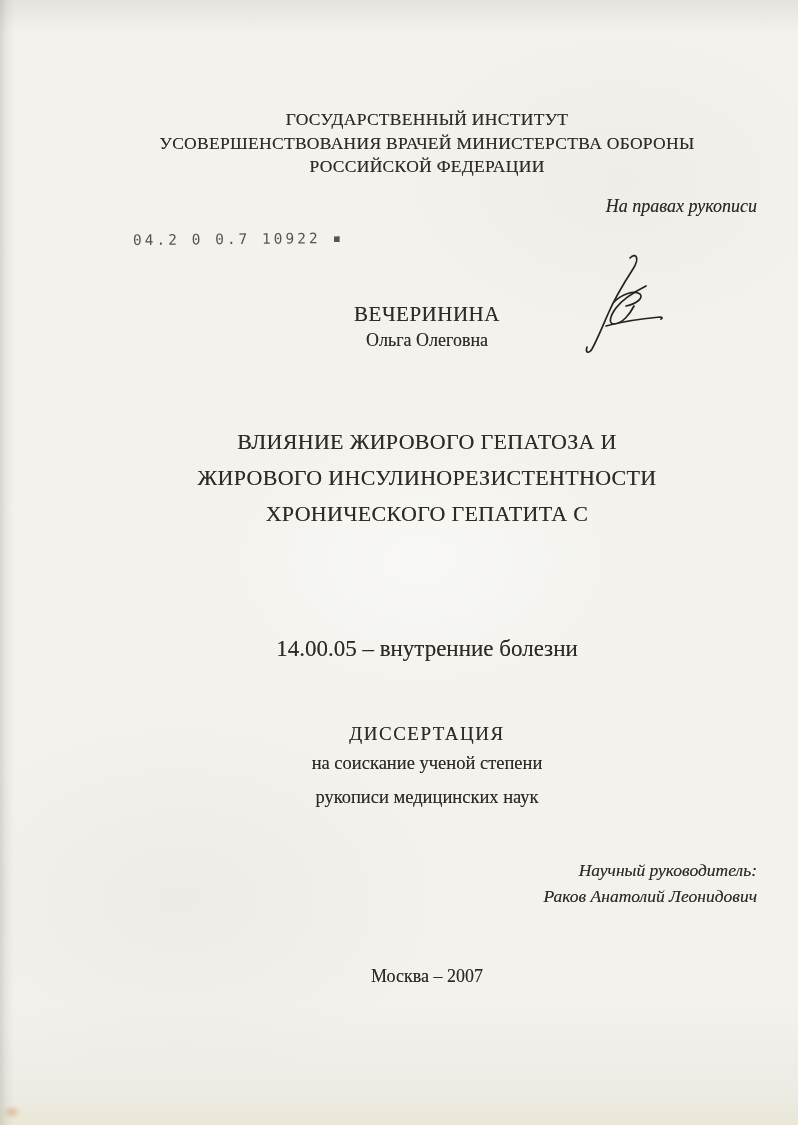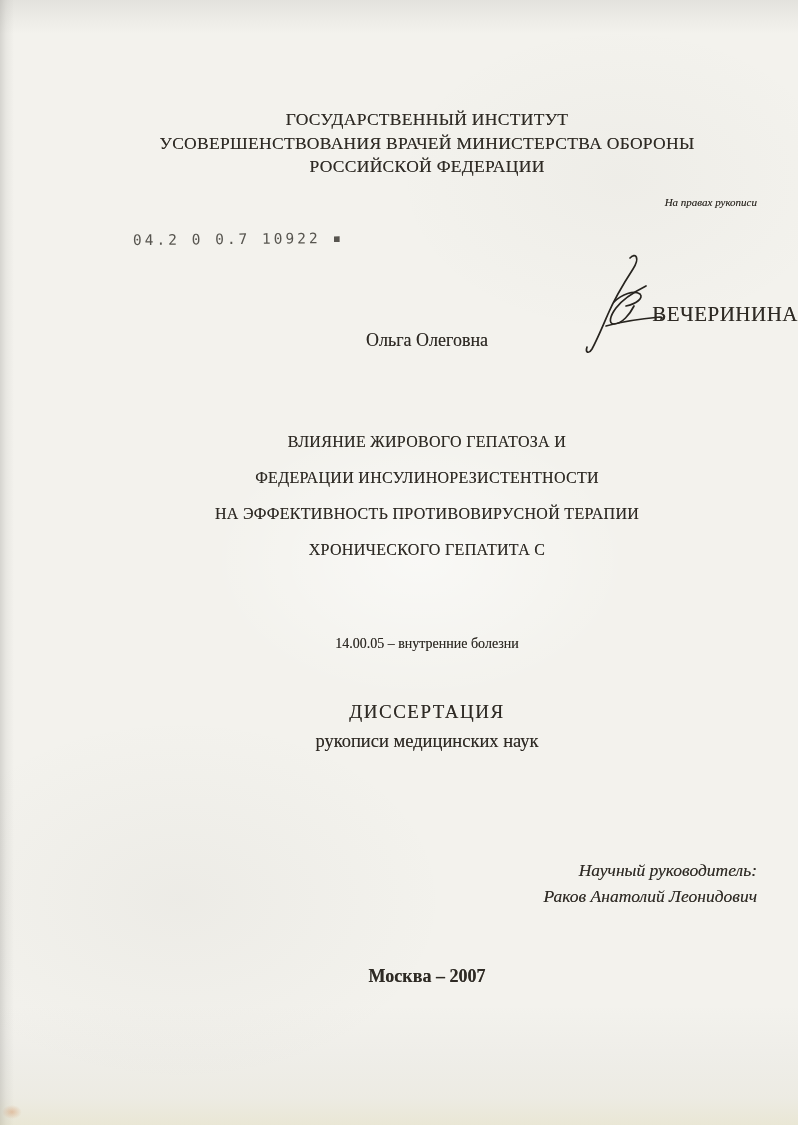--- a/index.html
+++ b/index.html
@@ -42,21 +42,21 @@
     line-height: 23.5px;
     letter-spacing: 0.3px;
     font-weight: 500;
   }
   .header-block span { display: block; }
   .manuscript-note {
     position: absolute;
     top: 196px;
     right: 41px;
     font-style: italic;
-    font-size: 11px;
+    font-size: 18px;
   }
   .stamp {
     position: absolute;
     left: 133px;
     top: 231px;
     font-family: "DejaVu Sans Mono", "Liberation Mono", monospace;
     font-size: 14.5px;
     letter-spacing: 3px;
     color: #47453f;
     transform: rotate(-0.6deg);
@@ -75,61 +75,61 @@
     stroke: #27241f;
     stroke-width: 1.7;
     stroke-linecap: round;
   }
   .author-block { top: 301px; }
   .author-surname {
     display: block;
     font-size: 21px;
     line-height: 27px;
     letter-spacing: 0.5px;
-    text-align: right;
   }
   .author-name {
     display: block;
     font-size: 18px;
     line-height: 25px;
   }
   .title-block {
     top: 424px;
-    font-size: 16px;
+    font-size: 22px;
     line-height: 36px;
     letter-spacing: 0.3px;
   }
   .title-block span { display: block; }
   .specialty-line {
     top: 636px;
-    font-size: 14px;
+    font-size: 23px;
   }
   .work-block { top: 700px; }
   .work-heading {
     display: block;
     font-size: 19px;
     line-height: 24px;
     letter-spacing: 1.5px;
+    margin-top: 22px;
   }
   .work-sub {
     display: block;
     font-size: 18.5px;
     line-height: 34px;
   }
   .work-sub:first-of-type { margin-top: 8px; }
   .supervisor-block {
     position: absolute;
     top: 858px;
     right: 41px;
     text-align: right;
     font-size: 17.5px;
     line-height: 25.5px;
   }
   .supervisor-block span { display: block; font-style: italic; }
-  .city-year { top: 966px; font-size: 18px; font-weight: bold; }
+  .city-year { top: 966px; font-size: 18px; }
   
   .ink { text-shadow: 0 0 0.45px rgba(46,42,36,0.55); }
 </style>
 </head>
 <body>
 
 <div class="scan-page">
 
   <div class="col-center header-block ink">
     <span>ГОСУДАРСТВЕННЫЙ ИНСТИТУТ</span>
@@ -150,29 +150,29 @@
     </svg>
   </div>
 
   <div class="col-center author-block ink">
     <span class="author-surname">ВЕЧЕРИНИНА</span>
     <span class="author-name">Ольга Олеговна</span>
   </div>
 
   <div class="col-center title-block ink">
     <span>ВЛИЯНИЕ ЖИРОВОГО ГЕПАТОЗА И</span>
-    <span>ФЕДЕРАЦИИ ИНСУЛИНОРЕЗИСТЕНТНОСТИ</span>
-    <span>НА ЭФФЕКТИВНОСТЬ ПРОТИВОВИРУСНОЙ ТЕРАПИИ</span>
+    <span>ЖИРОВОГО ИНСУЛИНОРЕЗИСТЕНТНОСТИ</span>
     <span>ХРОНИЧЕСКОГО ГЕПАТИТА С</span>
   </div>
 
   <div class="col-center specialty-line ink">14.00.05 – внутренние болезни</div>
 
   <div class="col-center work-block ink">
     <span class="work-heading">ДИССЕРТАЦИЯ</span>
+    <span class="work-sub">на соискание ученой степени</span>
     <span class="work-sub">рукописи медицинских наук</span>
   </div>
 
   <div class="supervisor-block ink">
     <span>Научный руководитель:</span>
     <span>Раков Анатолий Леонидович</span>
   </div>
 
   <div class="col-center city-year ink">Москва – 2007</div>
 

